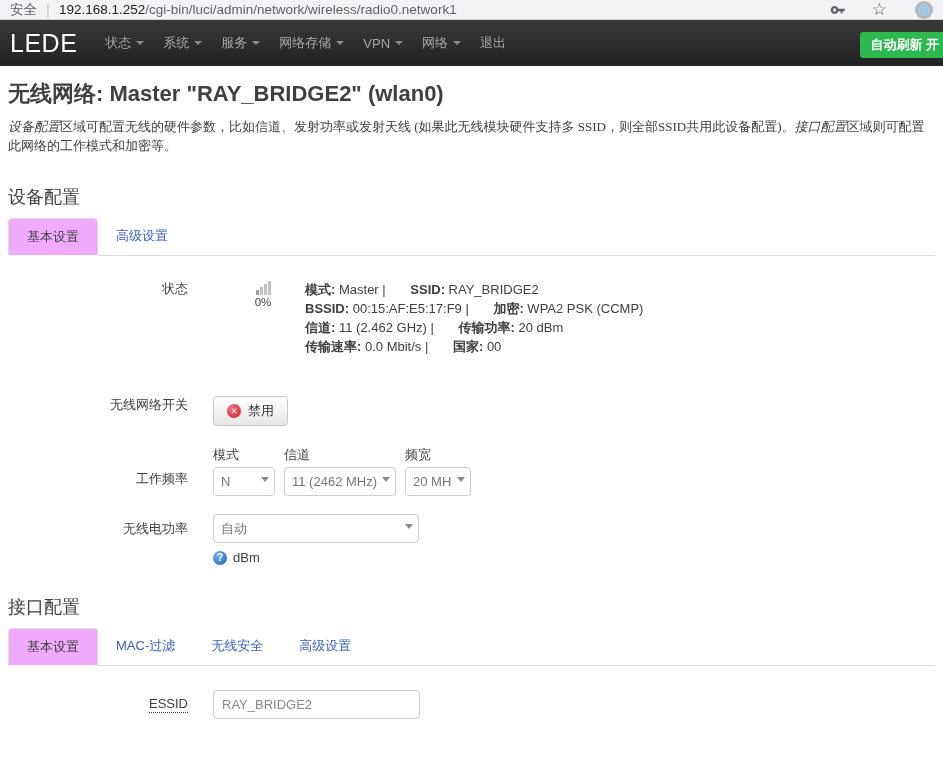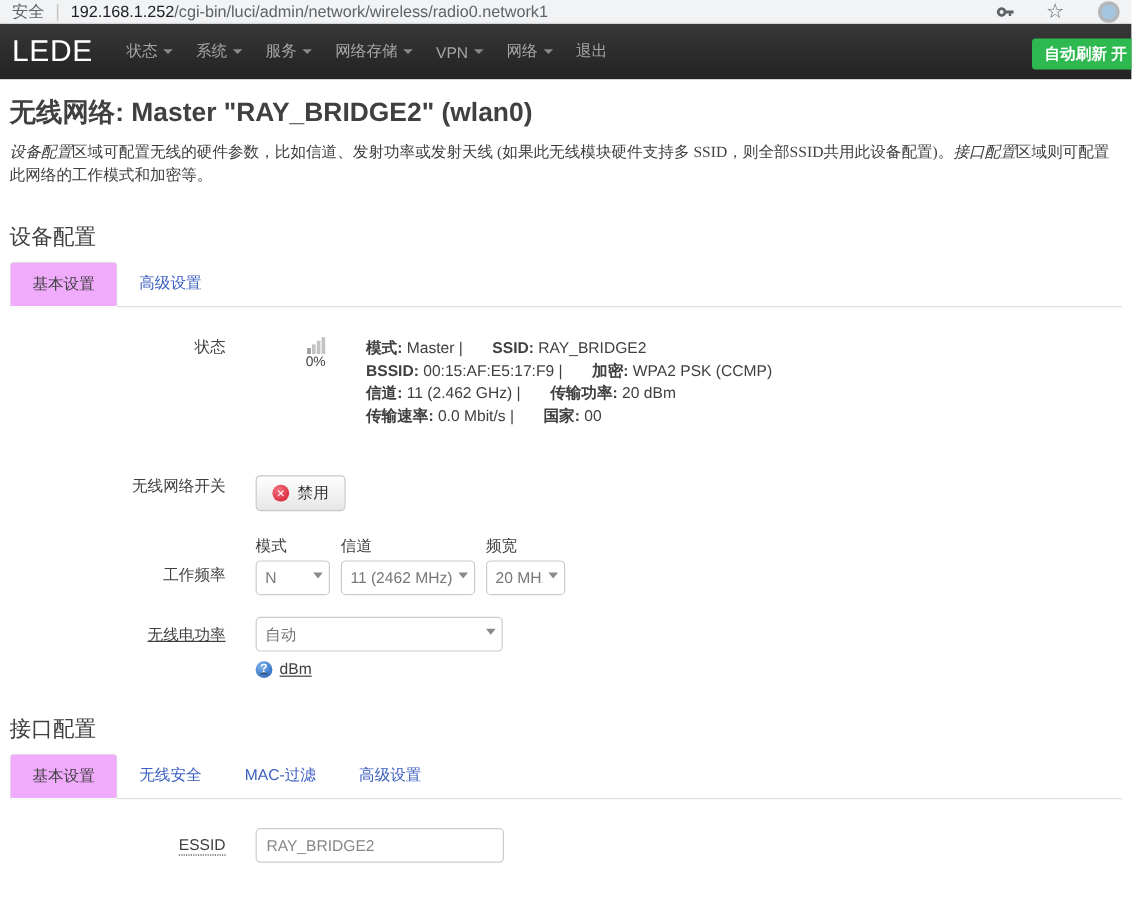--- a/index.html
+++ b/index.html
@@ -246,40 +246,40 @@
           <div class="col-header">频宽</div>
           <span class="select-wrap w-width">
             <select><option>20 MHz</option></select>
             <span class="select-caret"></span>
           </span>
         </div>
       </div>
     </div>
   </div>
 
-  <div class="cbi-row power" style="margin-top:18px;text-decoration:underline;">
+  <div class="cbi-row power" style="margin-top:18px;">
     <div class="cbi-label">无线电功率</div>
     <div class="cbi-field">
       <span class="select-wrap w-power">
         <select><option>自动</option></select>
         <span class="select-caret"></span>
       </span>
       <div class="unit-line">
         <span class="help-icon">?</span>
         <span>dBm</span>
       </div>
     </div>
   </div>
 
   <h3 class="section-heading iface-heading">接口配置</h3>
 
   <div class="tabs">
     <span class="tab active">基本设置</span>
+    <span class="tab link">MAC-过滤</span>
     <span class="tab link">无线安全</span>
-    <span class="tab link">MAC-过滤</span>
     <span class="tab link">高级设置</span>
   </div>
 
   <div class="cbi-row essid">
     <div class="cbi-label"><span class="abbr-label">ESSID</span></div>
     <div class="cbi-field">
       <input class="essid-input" type="text" value="RAY_BRIDGE2" style="">
     </div>
   </div>
 

